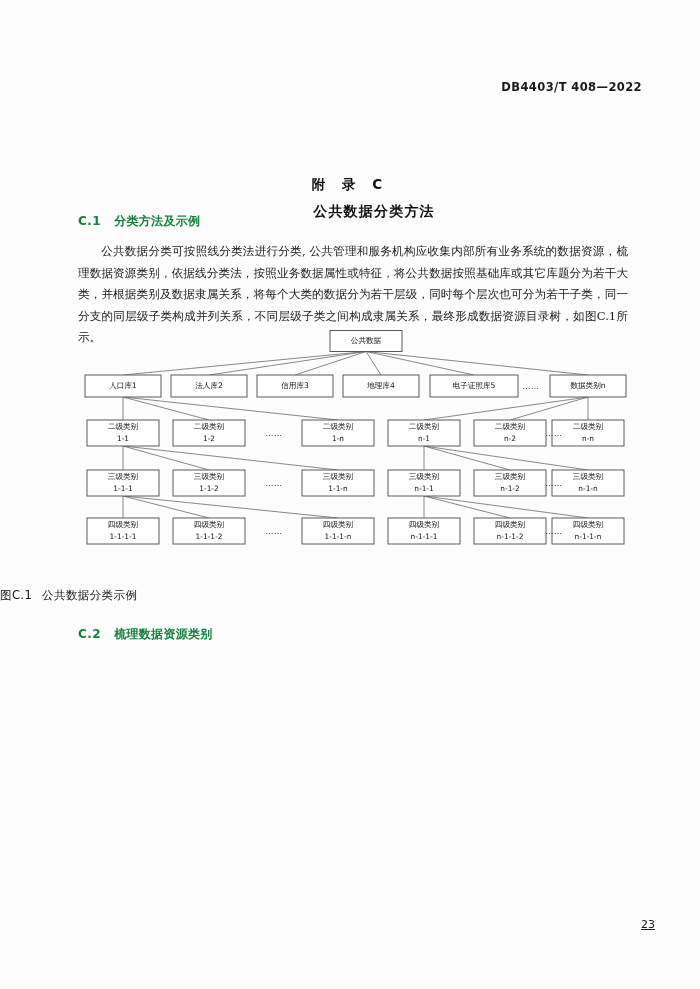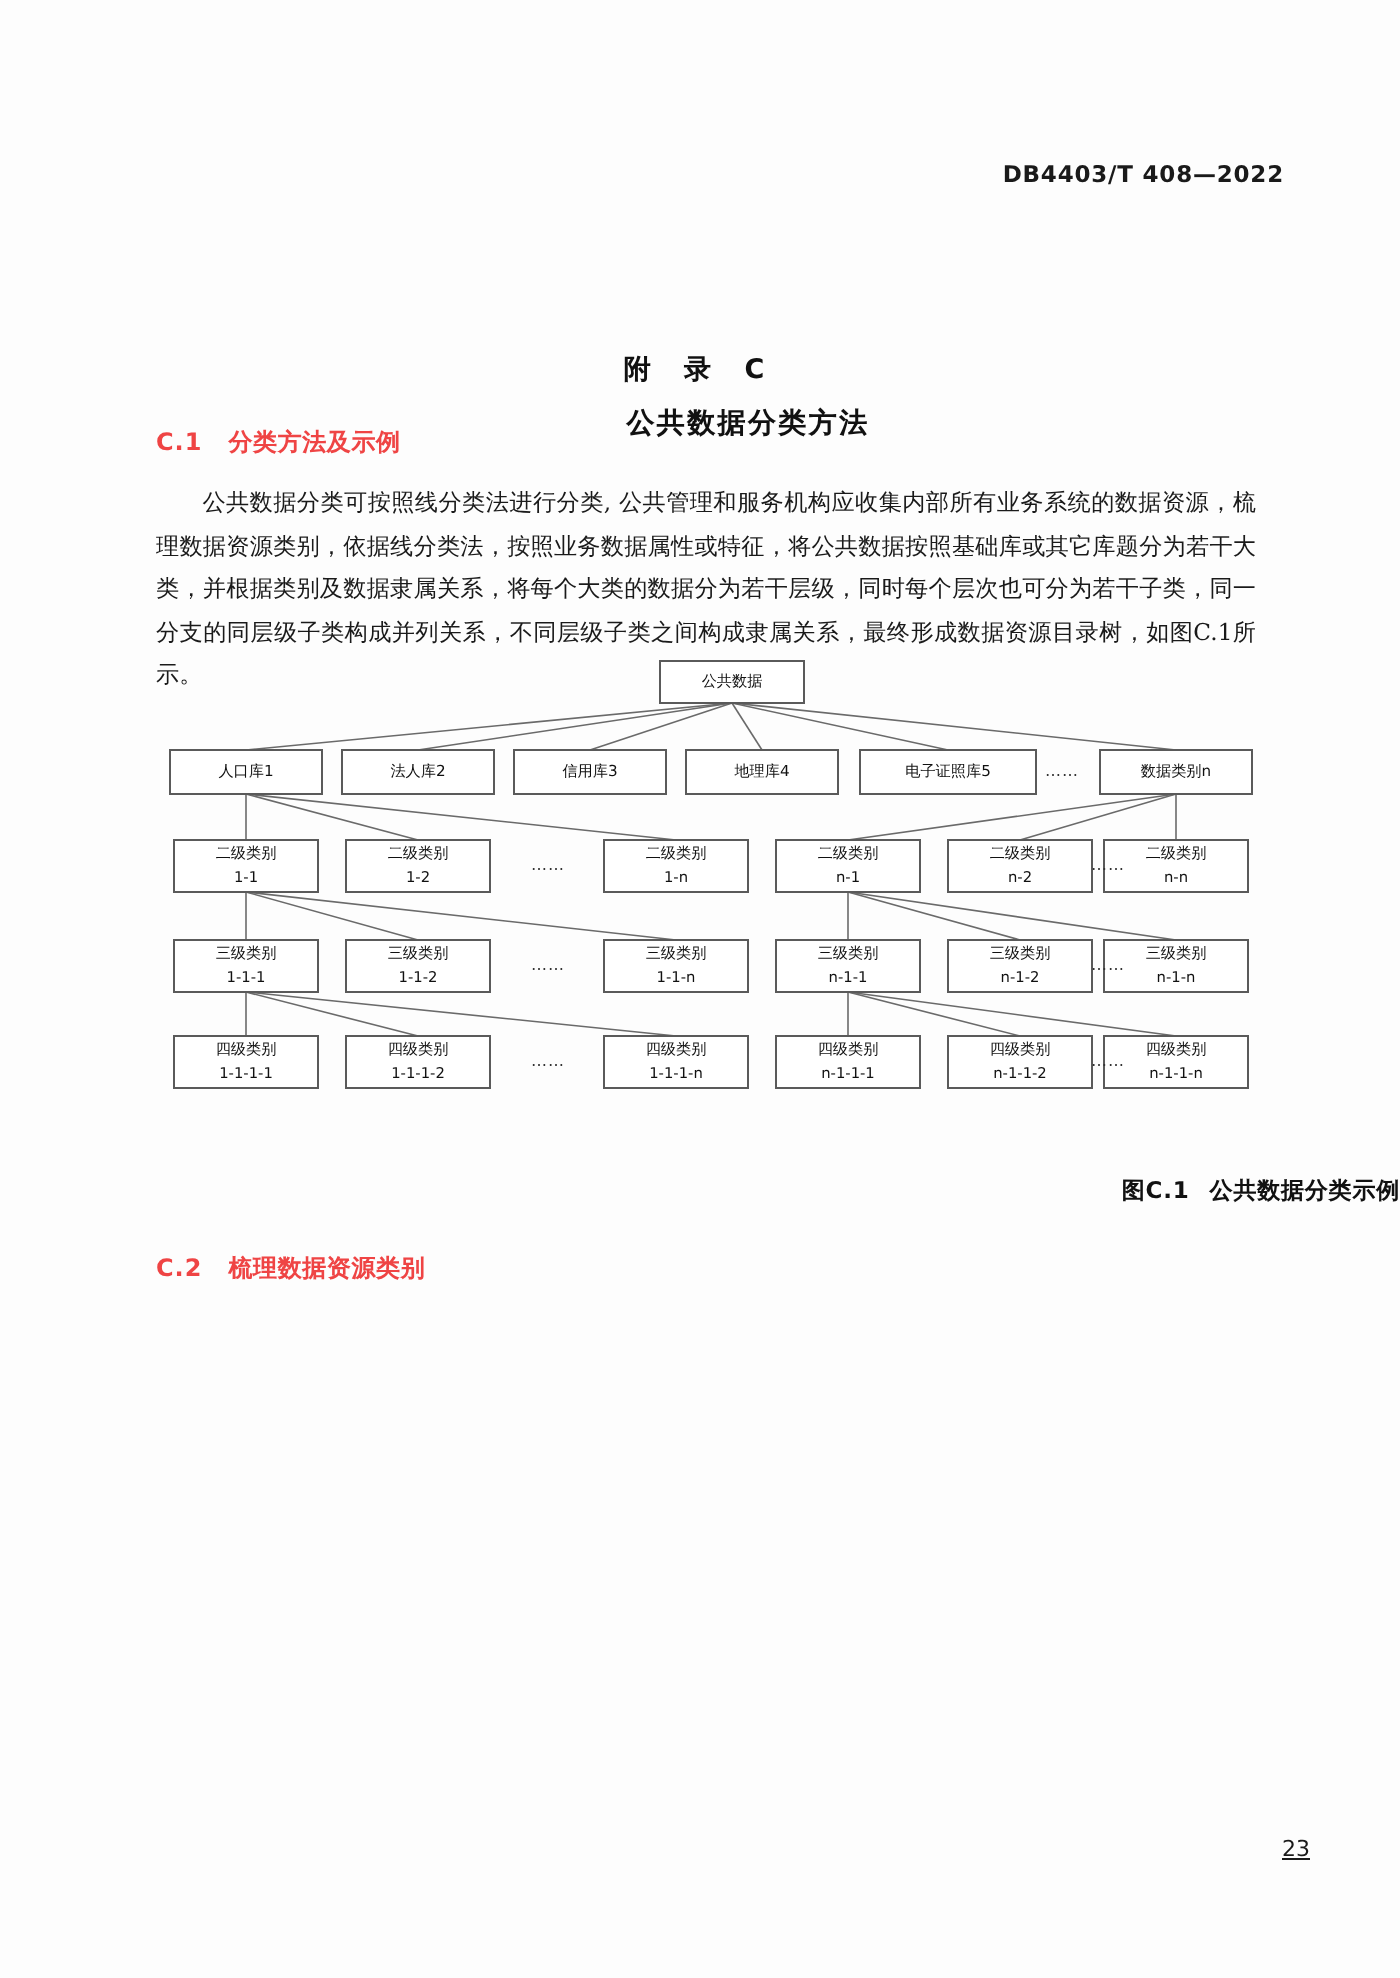--- a/index.html
+++ b/index.html
@@ -64,21 +64,21 @@
     color: #111;
     padding-left: 48px;
   }
 
   
   .section-heading {
     position: absolute;
     left: 78px;
     font-size: 12px;
     font-weight: bold;
-    color: #ef4444;
+    color: #15803d;
     letter-spacing: 0.3px;
   }
   .section-heading .num {
     margin-right: 13px;
     letter-spacing: 0.5px;
   }
 
   .body-text {
     position: absolute;
     left: 78px;
@@ -134,23 +134,23 @@
     stroke: #6a6a6a;
     stroke-width: 0.8;
     fill: none;
   }
 
   .figure-caption {
     position: absolute;
     left: 0;
     right: 0;
     top: 588px;
-    text-align: right;
+    text-align: left;
     font-size: 11.5px;
-    font-weight: bold;
+    font-weight: normal;
     color: #111;
     letter-spacing: 0.4px;
   }
   .figure-caption .cap-num { margin-right: 10px; }
 
   
   .page-number {
     position: absolute;
     right: 45px;
     bottom: 58px;

